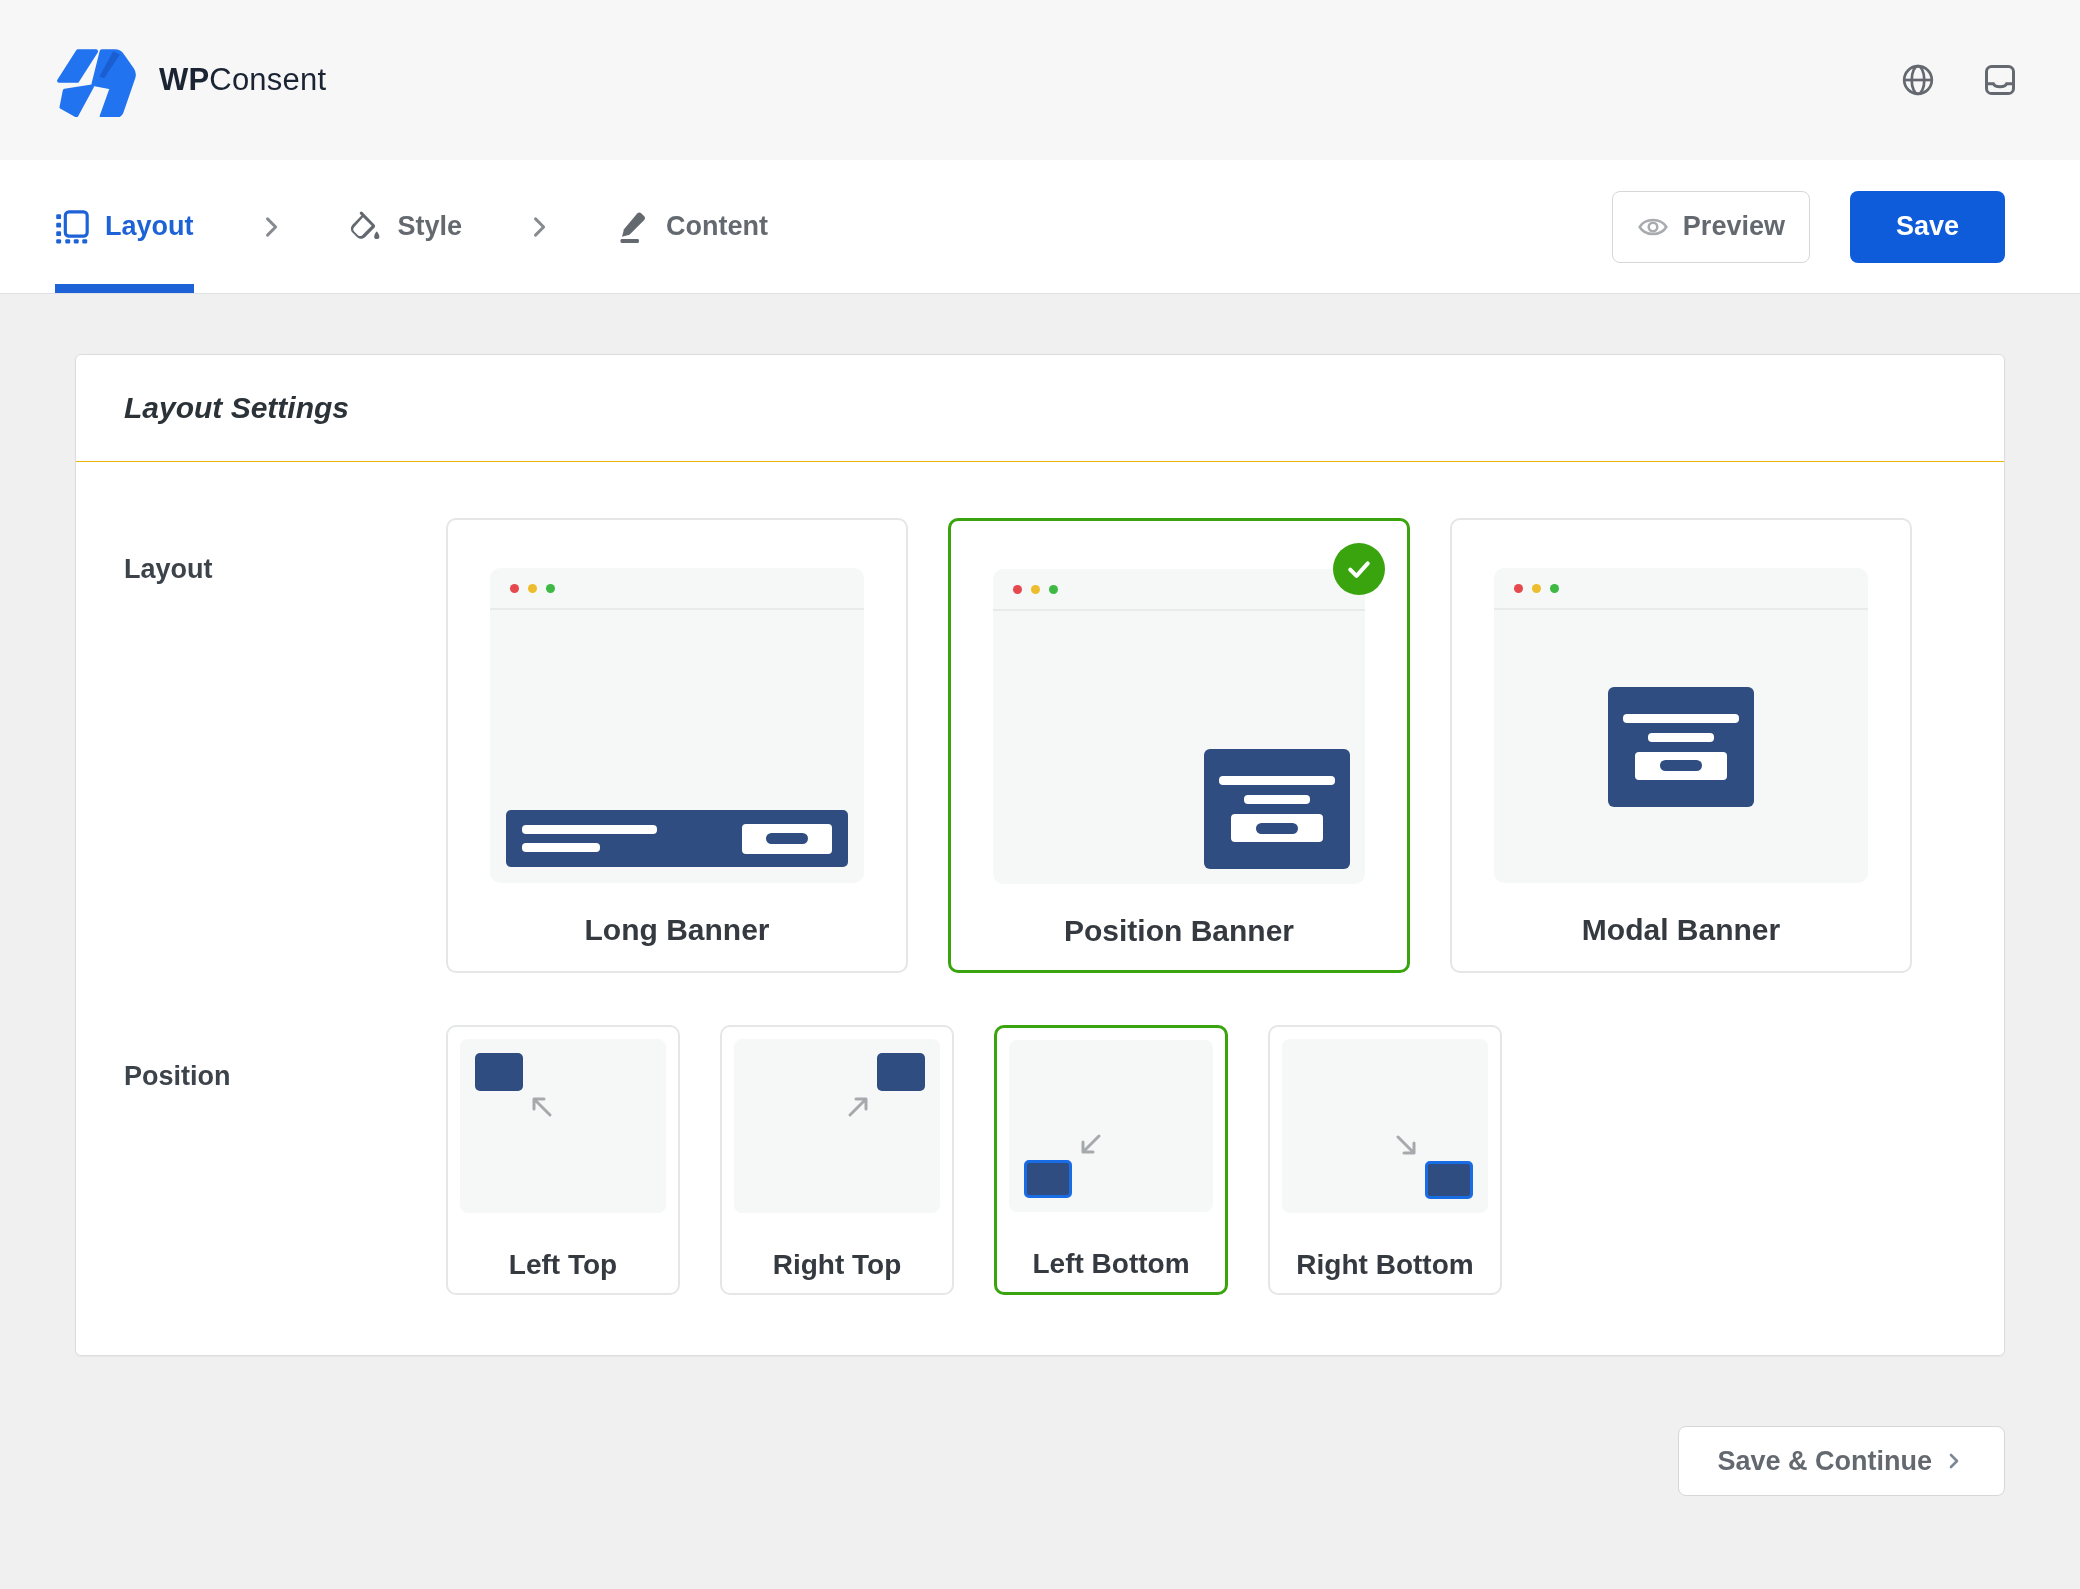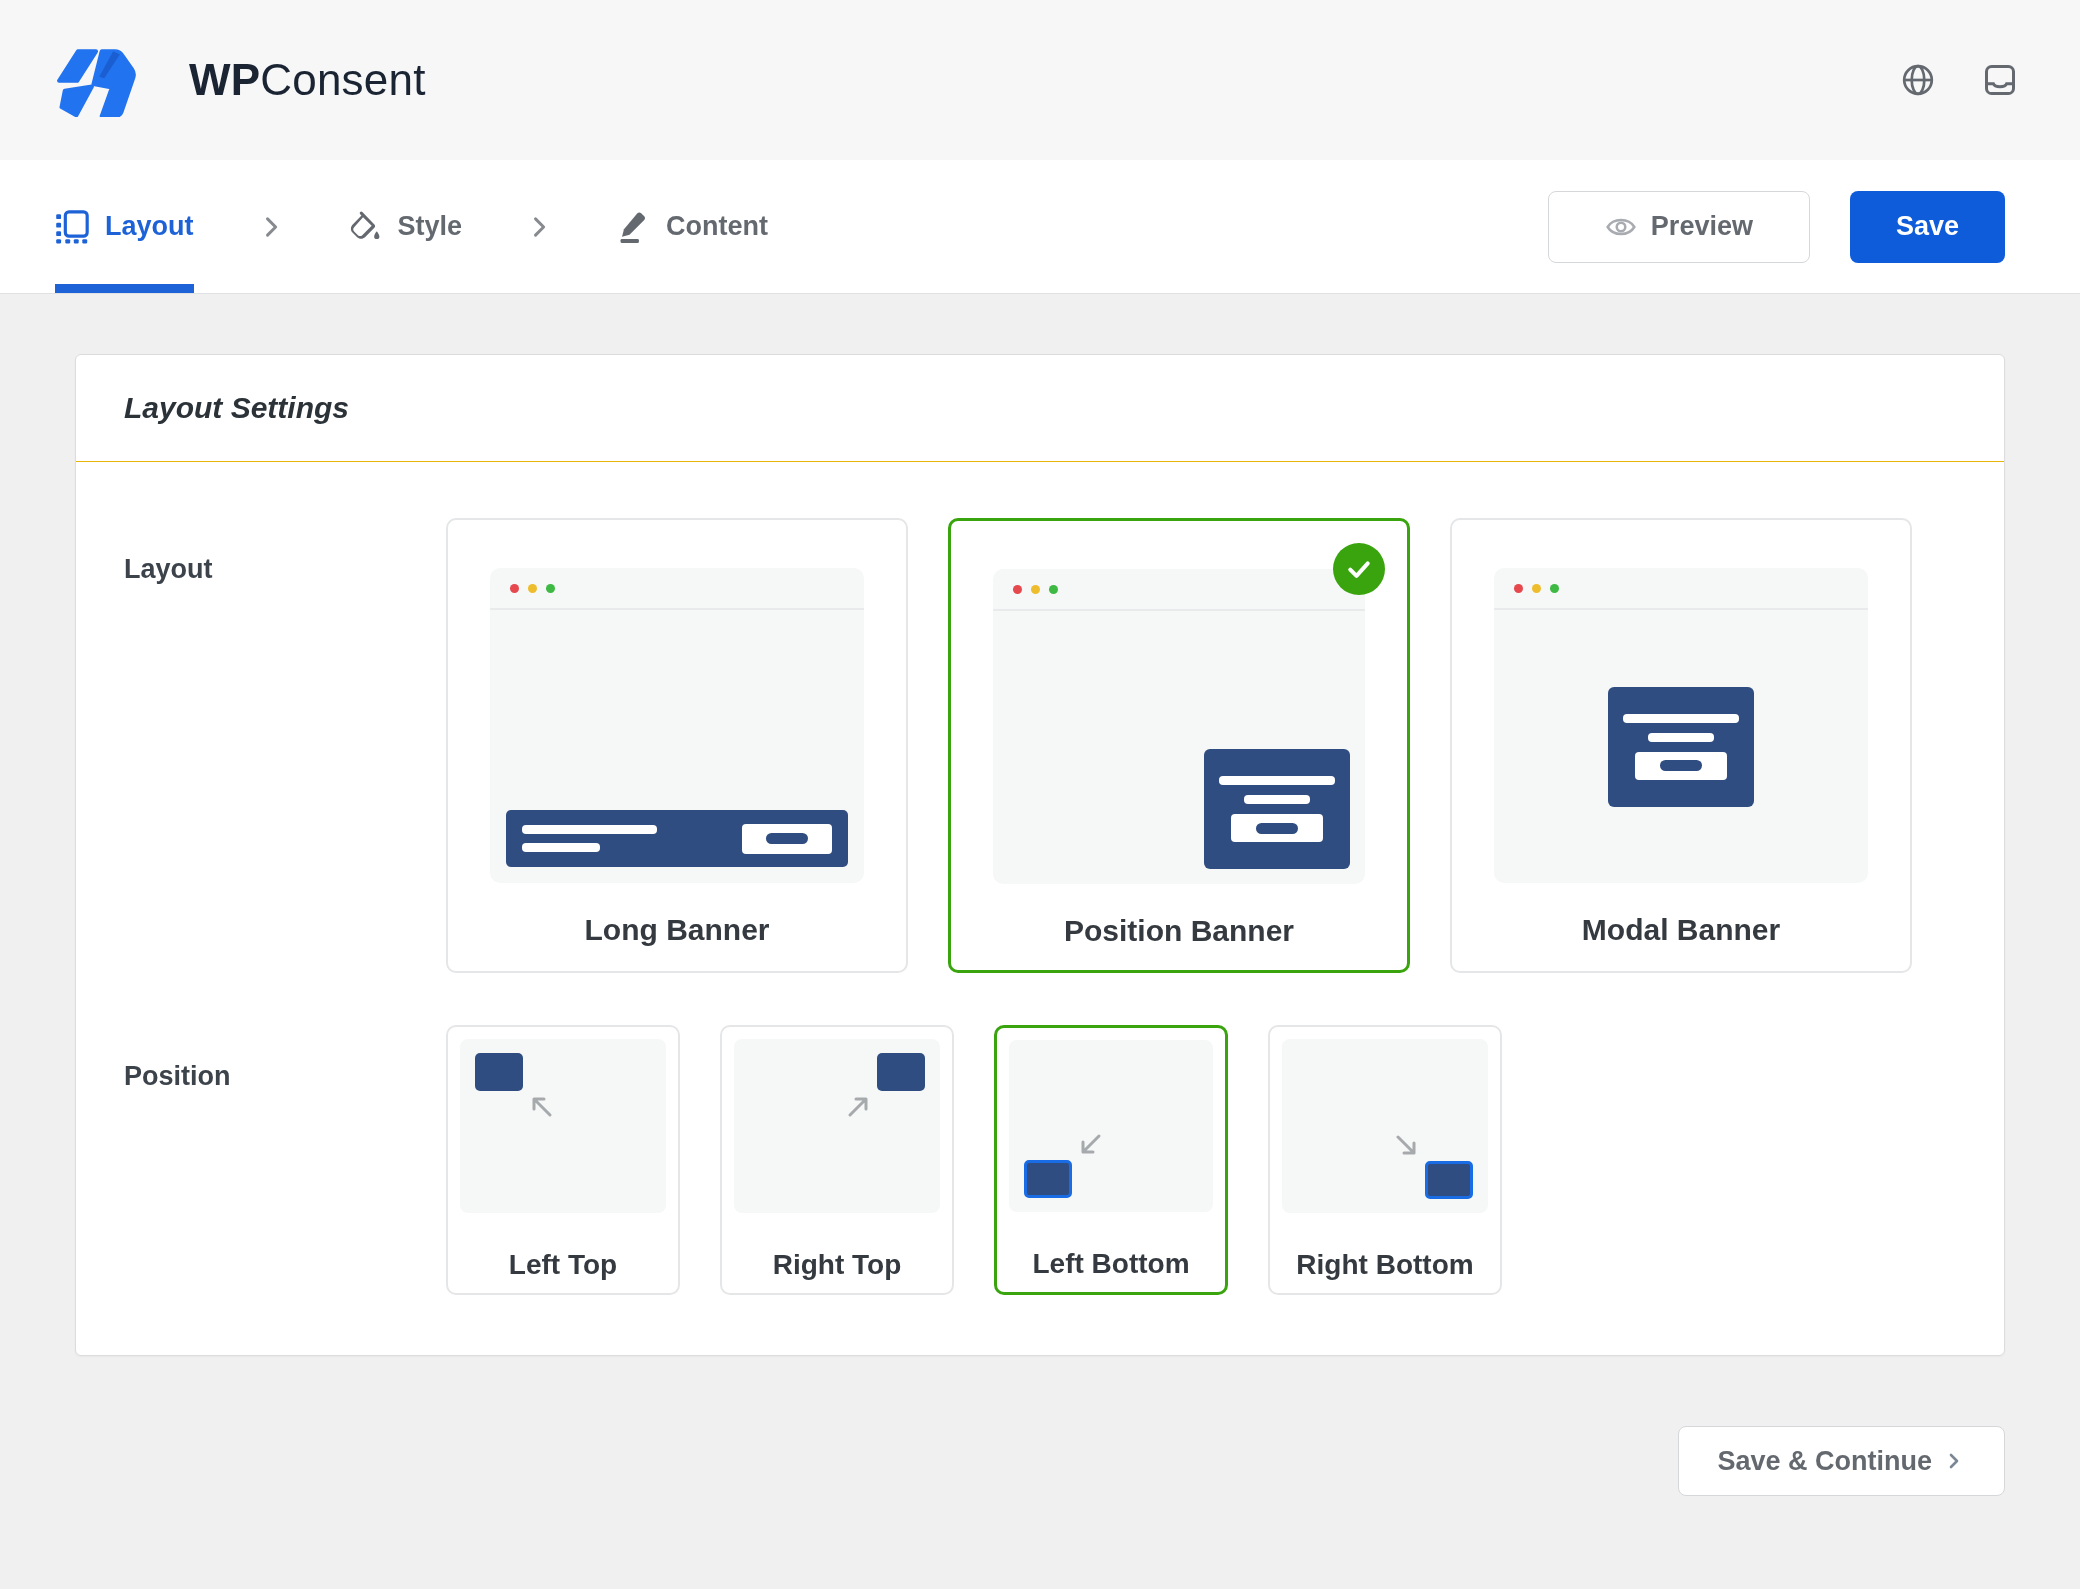--- a/index.html
+++ b/index.html
@@ -13,21 +13,21 @@
   
   .app-header {
     height: 160px;
     background: #f7f7f8;
     display: flex;
     align-items: center;
     padding: 0 62px 0 55px;
   }
   .brand { display: flex; align-items: center; gap: 22px; }
   .brand-mark { width: 82px; height: 74px; }
-  .brand-text { font-size: 44px; letter-spacing: .2px; color: #1a2433; margin-left: 30px; }
+  .brand-text { font-size: 31px; letter-spacing: .2px; color: #1a2433; }
   .brand-text b { font-weight: 800; }
   .brand-text span.rest { font-weight: 500; }
   .header-icons { margin-left: auto; display: flex; align-items: center; gap: 46px; }
   .hicon { width: 36px; height: 36px; display: inline-flex; cursor: pointer; }
 
   
   .tabbar {
     height: 134px;
     background: #ffffff;
     border-bottom: 1px solid #dfe1e3;
@@ -67,21 +67,21 @@
     display: inline-flex;
     align-items: center;
     justify-content: center;
     cursor: pointer;
     border: none;
   }
   .btn-preview {
     background: #ffffff;
     border: 1px solid #d5d7da;
     color: #646970;
-    padding: 0 56px;
+    padding: 0 24px;
     gap: 14px;
   }
   .btn-preview .eye { width: 32px; height: 32px; display: inline-flex; }
   .btn-save {
     background: #0e5cd9;
     color: #ffffff;
     padding: 0 46px;
     justify-content: center;
   }
 

